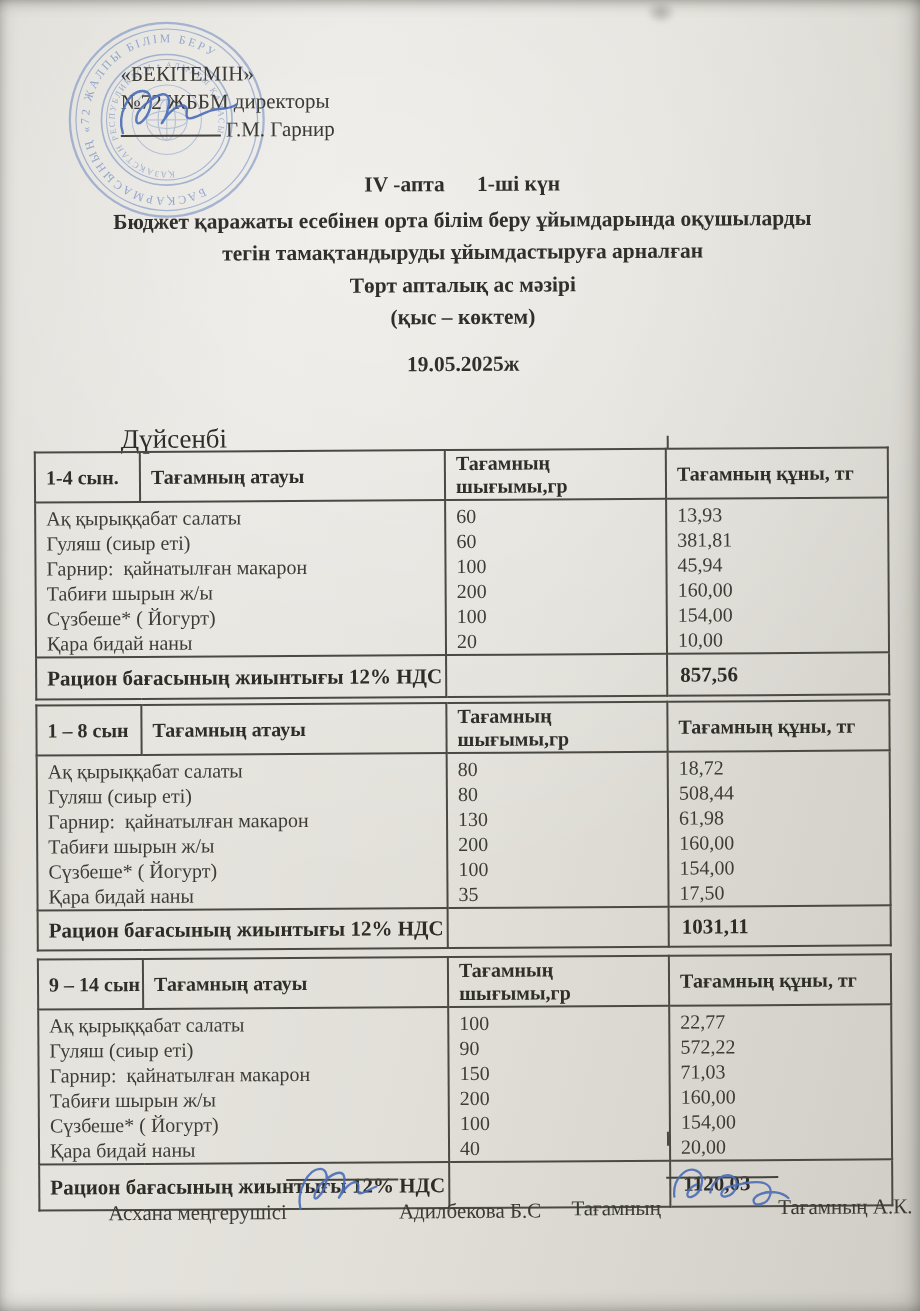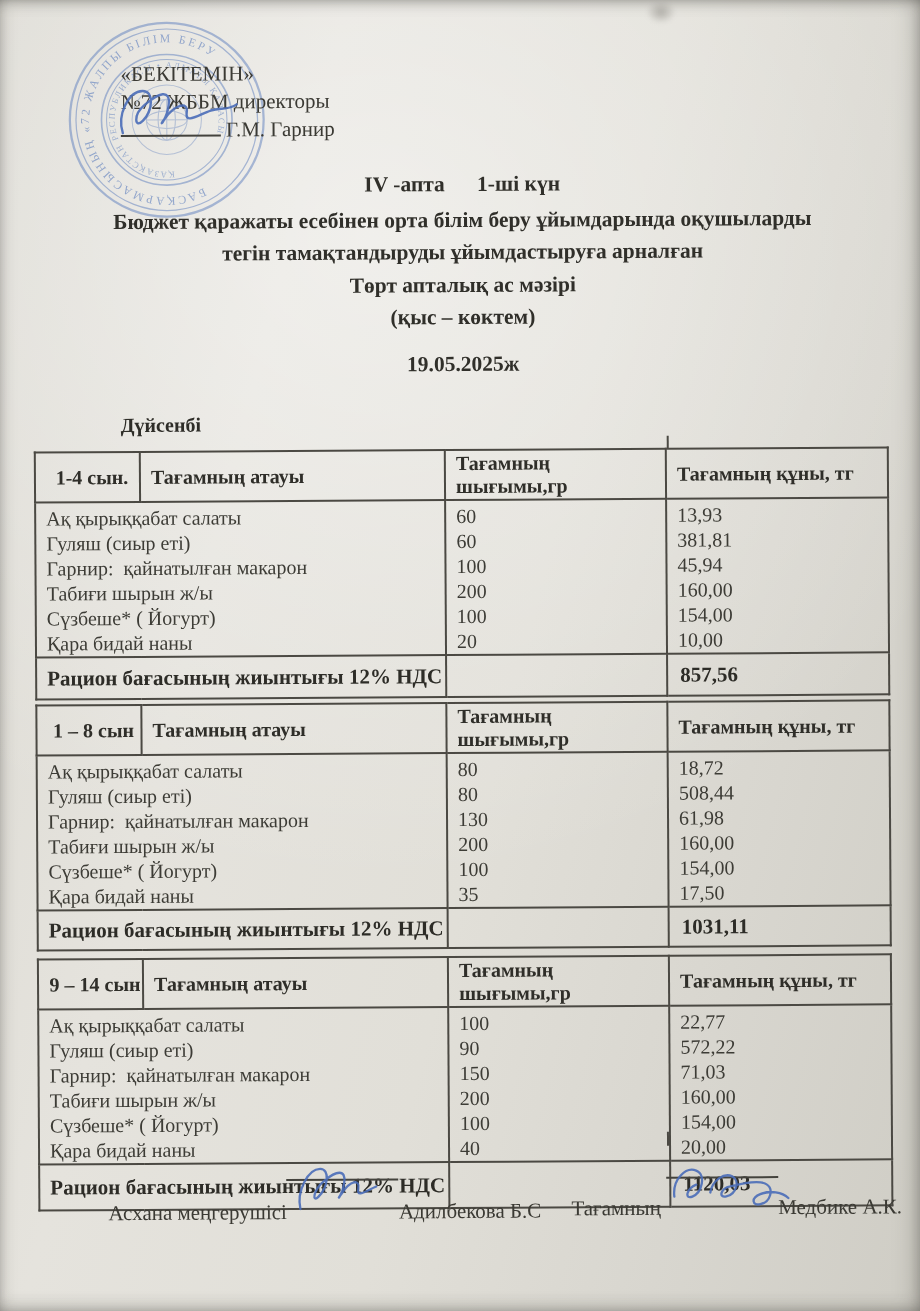--- a/index.html
+++ b/index.html
@@ -29,41 +29,41 @@
   .approval{position:absolute;left:124px;top:58px;font-size:21px;line-height:28px;color:#3b3a34;}
   .sig-line{display:inline-block;width:100px;height:18px;border-bottom:2px solid #44433d;position:relative;vertical-align:baseline;}
   .sig-line svg{position:absolute;pointer-events:none;}
   .dir-sig{left:-8px;bottom:-8px;}
   
   .head-block{position:absolute;left:60px;top:168px;width:810px;text-align:center;font-weight:bold;color:#302f2a;}
   .head-block .hline{font-size:21.5px;line-height:32.5px;}
   .week-line{white-space:pre-wrap;margin-bottom:3px;}
   .date-line{margin-top:14px;font-size:22px;}
   
-  .day-label{position:absolute;left:122px;top:412px;font-size:20px;font-weight:bold;color:#2e2d28;}
+  .day-label{position:absolute;left:122px;top:422px;font-size:27px;font-weight:normal;color:#2e2d28;}
   .tables{position:absolute;left:35px;top:449px;width:853px;}
   table.menu-table{border-collapse:collapse;table-layout:fixed;width:853px;background:transparent;}
   table.t2{margin-top:4px;}
   table.t3{margin-top:7px;}
   .menu-table td{border:2px solid #4b4943;}
   .head-row td{font-weight:bold;font-size:20px;color:#2f2e29;vertical-align:middle;padding-left:10px;}
   .t1 .head-row td{height:34px;}
   .t2 .head-row td,.t3 .head-row td{height:23px;}
   .items-row td{vertical-align:top;padding:3px 0 0 0;}
   .t1 .items-row td{height:148px;}
   .t2 .items-row td{height:140px;}
   .t3 .items-row td{height:150px;}
   .line{font-size:20px;line-height:25px;color:#3d3c36;white-space:pre-wrap;padding-left:10px;}
   .total-row td{font-weight:bold;font-size:21px;color:#2d2c27;vertical-align:middle;}
   .t1 .total-row td{height:38px;}
   .t2 .total-row td{height:36px;}
   .t3 .total-row td{height:42px;}
   .total-label{padding-left:10px;}
   .total-value{padding-left:12px;}
-  .grade-cell{padding-left:8px;text-align:center;}
+  .grade-cell{padding-left:8px;}
   
   .tick{position:absolute;width:2px;background:#4b4943;}
   .tick-top{left:668px;top:437px;height:13px;}
   .tick-bottom{left:664px;top:1133px;height:14px;}
   
   .footer{position:absolute;left:0;top:1160px;width:920px;font-size:21px;color:#3b3a34;}
   .f-left{position:absolute;left:105px;top:0;}
   .f-right{position:absolute;left:568px;top:0;}
   .f-sig{display:inline-block;width:112px;height:18px;border-bottom:2px solid #44433d;position:relative;vertical-align:baseline;}
   .mgr-sig{left:-4px;bottom:-6px;}
@@ -280,19 +280,19 @@
 
     <div class="footer">
       <div class="f-left">
         <span>Асхана меңгерушісі</span><span class="f-sig"><svg class="mgr-sig" width="110" height="58" viewBox="0 0 110 58">
           <path class="ink" stroke-width="2.3" d="M14,48 C10,30 22,8 34,8 C44,8 42,26 32,36 C26,42 26,30 38,20 C50,10 60,8 58,22 C56,36 48,42 56,32 C64,20 74,18 72,28 C70,38 80,30 90,26"></path>
         </svg></span><span>Адилбекова Б.С</span>
       </div>
       <div class="f-right">
         <span>Тағамның</span>&nbsp;<span class="f-sig"><svg class="nurse-sig" width="130" height="56" viewBox="0 0 130 56">
           <path class="ink" stroke-width="2.3" d="M8,38 C6,20 20,8 30,12 C40,16 36,34 26,38 C18,41 20,30 30,26 M44,34 C46,22 58,14 66,18 C74,22 70,36 60,38 C52,40 54,30 64,28 C80,24 94,22 100,26 C108,31 104,44 94,46 C86,48 84,40 94,36 C104,32 116,34 122,40"></path>
-        </svg></span><span>Медбике А.К.</span>
+        </svg></span><span>Тағамның А.К.</span>
       </div>
     </div>
 
   </div>
   <div class="smudge"></div>
 </div>
 
 </body></html>

